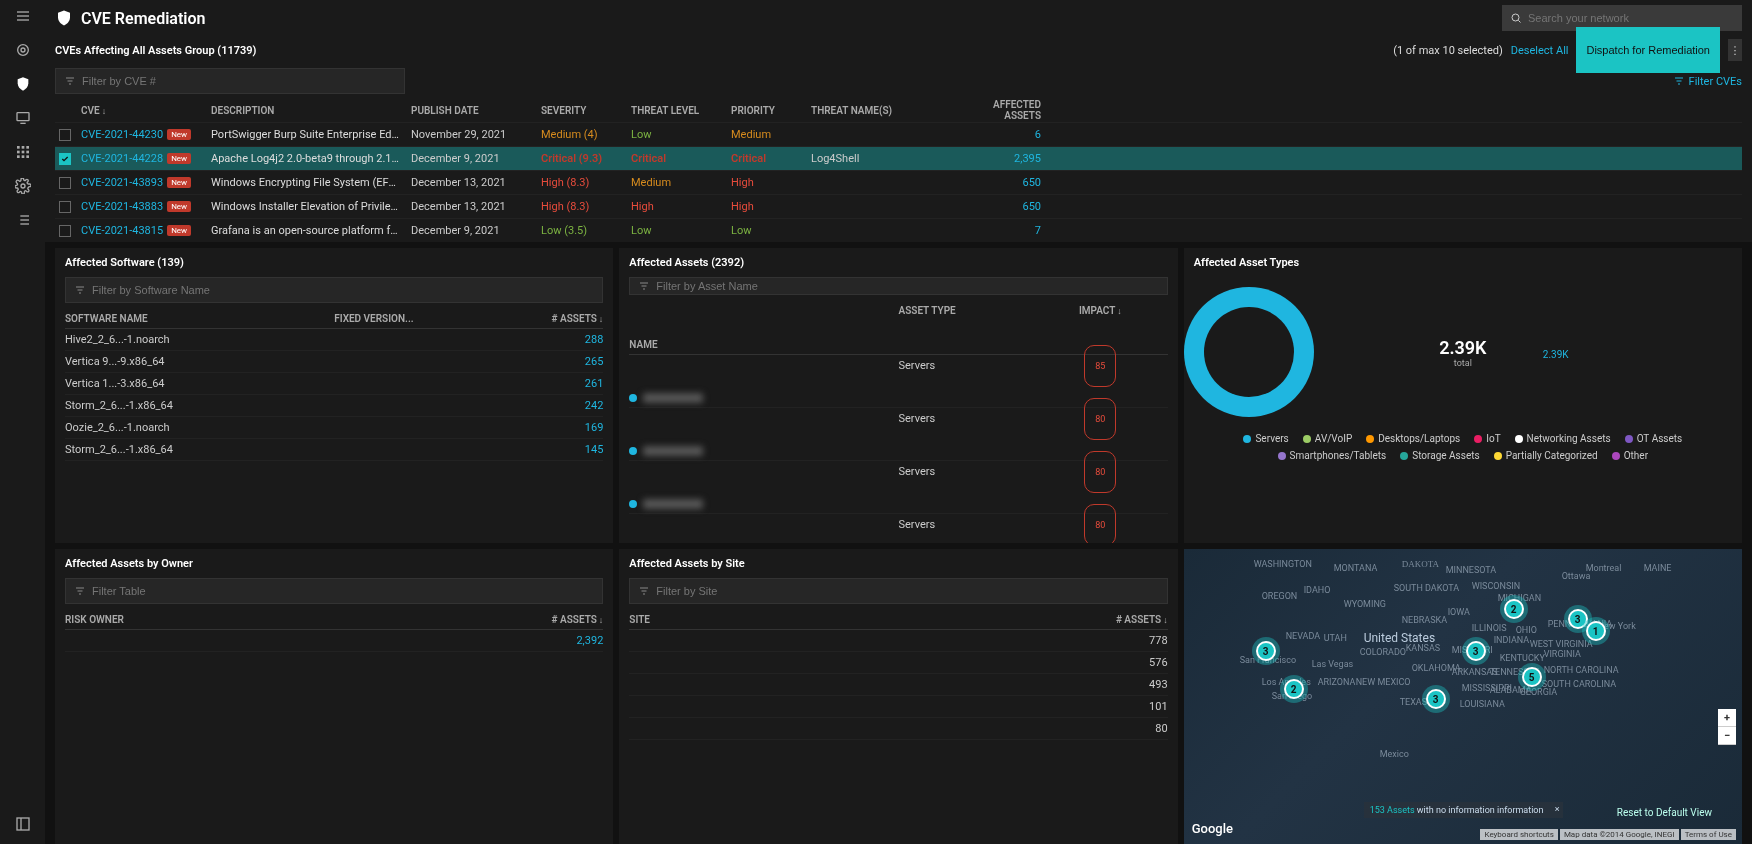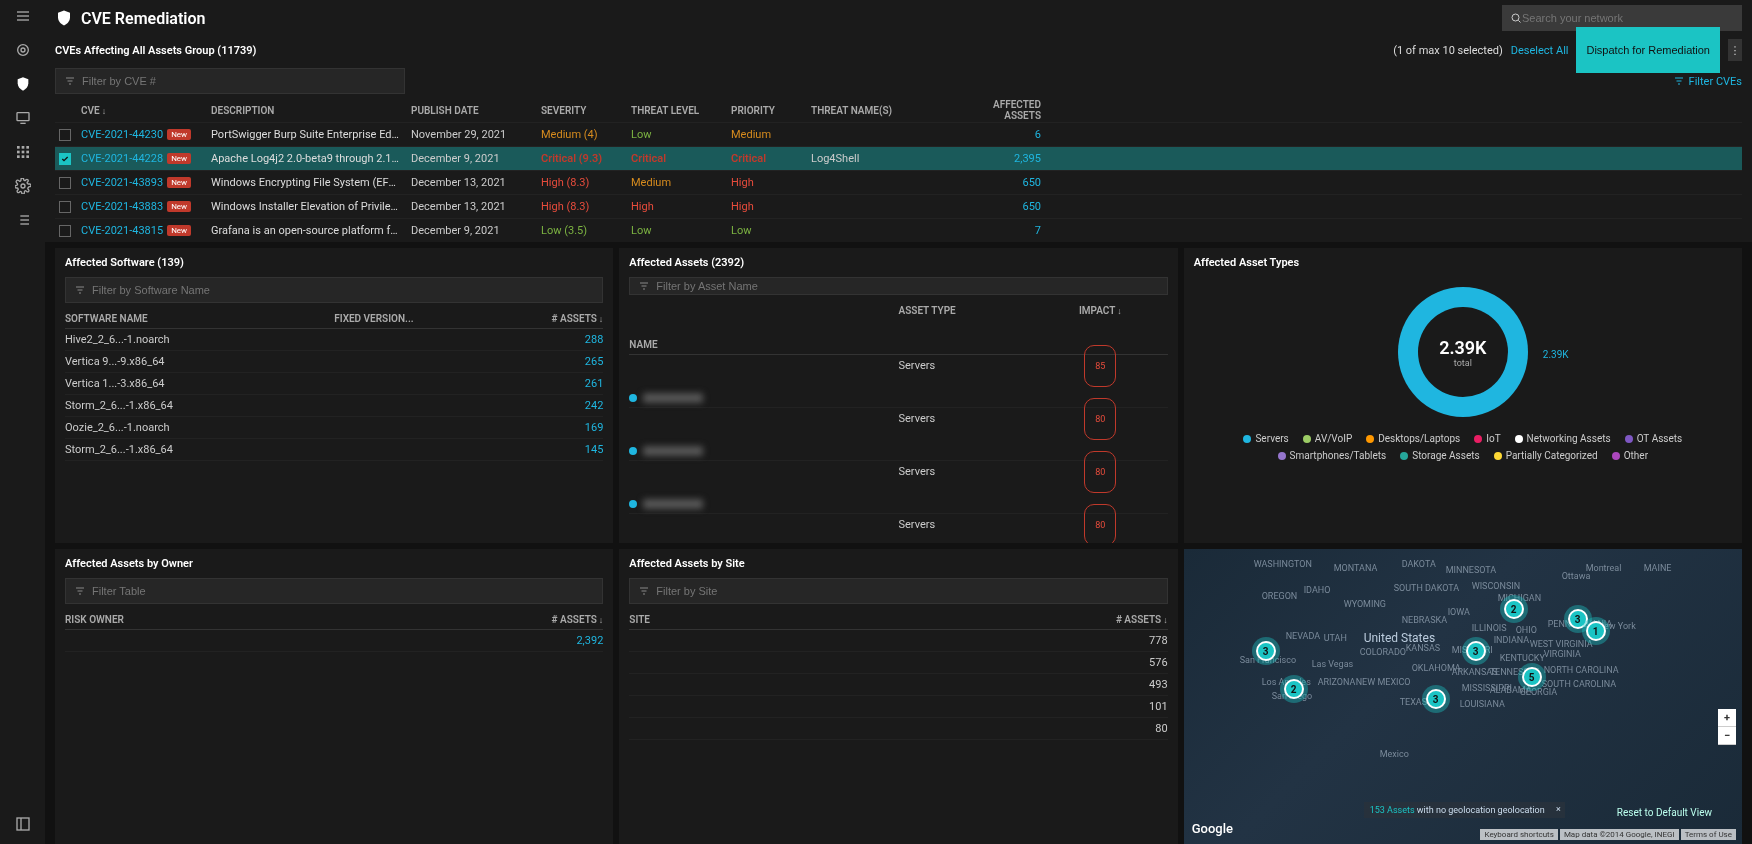--- a/index.html
+++ b/index.html
@@ -19,21 +19,21 @@
 .left-rail .rail-icon { width:20px; height:20px; color:#aaa; cursor:pointer; display:flex; align-items:center; justify-content:center; }
 .left-rail .rail-icon.bottom { margin-top:auto; margin-bottom:10px;}
 .main { flex:1; display:flex; flex-direction:column; background:#1a1a1a; }
 .topbar {
   height:36px; display:flex; align-items:center; padding:0 10px; background:#1a1a1a;
 }
 .logo { width:18px; height:18px; margin-right:8px; }
 .title { font-weight:600; color:#fff; font-size:16px; }
 .search-box { margin-left:auto; width:240px; height:26px; background:#3a3a3a; display:flex; align-items:center; padding:0 8px; }
 .search-box svg { flex:none; }
-.search-box input { background:none; border:none; color:#ccc; font-size:11px; width:100%; outline:none;}
+.search-box input { background:none; border:none; color:#ccc; font-size:11px; margin-left:6px; width:100%; outline:none;}
 .action-row { height:28px; display:flex; align-items:center; padding:0 10px; background:#1a1a1a; }
 .action-row .group-title { font-weight:600; color:#fff; font-size:11px;}
 .action-right { margin-left:auto; display:flex; align-items:center; gap:8px;}
 .sel-text { color:#ddd; }
 .link { color:#1fb6e0; cursor:pointer;}
 .btn-primary { background:#1bc4c4; color:#111; padding:17px 10px; border:none; cursor:pointer; font-size:11px; }
 .more { width:14px; height:22px; display:flex; align-items:center; justify-content:center; cursor:pointer; color:#ccc; background:#333;}
 .filter-row { height:34px; display:flex; align-items:center; padding:0 10px; gap:10px;}
 .filter-input { width:350px; height:26px; background:#262626; border:1px solid #333; display:flex; align-items:center; padding:0 8px; color:#888;}
 .filter-input svg{flex:none;margin-right:6px;}
@@ -61,21 +61,21 @@
 .tbl { padding:0 10px; overflow:hidden;}
 .tbl-head { display:flex; color:#aaa; font-weight:600; font-size:10px; text-transform:uppercase; padding:4px 0; border-bottom:1px solid #333;}
 .tbl-row { display:flex; padding:4px 0; border-bottom:1px solid #222;}
 .sw-col-name{flex:2;} .sw-col-ver{flex:1;} .sw-col-ass{flex:1;text-align:right;}
 .as-col-name{flex:2;display:flex;align-items:center;gap:6px;margin-top:34px;} .as-col-type{flex:1;} .as-col-imp{flex:1;text-align:center;}
 .own-col-r{flex:2;} .own-col-n{flex:1;text-align:right;}
 .site-col-s{flex:2;} .site-col-n{flex:1;text-align:right;}
 .blur { background:#555; height:10px; width:60px; border-radius:2px; filter:blur(3px);}
 .dotmark{width:8px;height:8px;border-radius:50%;background:#1fb6e0;flex:none;}
 .pill { border:1px solid #c0392b; color:#e74c3c; padding:15px 10px; border-radius:10px; font-size:9px;}
-.donut-wrap{display:flex;align-items:center;justify-content:center;position:relative;height:150px;}
+.donut-wrap{display:flex;align-items:center;justify-content:flex-start;position:relative;height:150px;}
 .donut{width:130px;height:130px;border-radius:50%;background:conic-gradient(#1fb6e0 0 360deg);position:relative;}
 .donut::after{content:'';position:absolute;inset:20px;background:#1a1a1a;border-radius:50%;}
 .donut-center{position:absolute;top:50%;left:50%;transform:translate(-50%,-50%);text-align:center;color:#fff;}
 .donut-center .big{font-size:18px;font-weight:600;}
 .donut-center .sm{font-size:9px;color:#aaa;}
 .donut-label{position:absolute;left:calc(50% + 80px);top:48%;color:#1fb6e0;font-size:10px;}
 .legend{display:flex;flex-wrap:wrap;gap:6px 14px;padding:6px 20px;font-size:10px;justify-content:center;}
 .leg-item{display:flex;align-items:center;gap:4px;color:#ccc;}
 .leg-dot{width:8px;height:8px;border-radius:50%;}
 .map-panel{position:relative;background:#1a2a38;overflow:hidden;}
@@ -496,21 +496,21 @@
               </div>
             </div>
         </div>
       </div>
 
       <div class="panel map-panel">
         <div class="map-bg"></div>
         <div id="map-labels">
             <span class="map-label" style="left: 70px; top: 10px;">WASHINGTON</span>
             <span class="map-label" style="left: 150px; top: 14px;">MONTANA</span>
-            <span class="map-label" style="left: 218px; top: 10px;">DAKOTA</span>
+            <span class="map-label" style="left: 218px; top: 10px; font-family: Liberation Serif, serif;">DAKOTA</span>
             <span class="map-label" style="left: 262px; top: 16px;">MINNESOTA</span>
             <span class="map-label" style="left: 288px; top: 32px;">WISCONSIN</span>
             <span class="map-label" style="left: 314px; top: 44px;">MICHIGAN</span>
             <span class="map-label" style="left: 378px; top: 22px;">Ottawa</span>
             <span class="map-label" style="left: 402px; top: 14px;">Montreal</span>
             <span class="map-label" style="left: 460px; top: 14px;">MAINE</span>
             <span class="map-label" style="left: 78px; top: 42px;">OREGON</span>
             <span class="map-label" style="left: 120px; top: 36px;">IDAHO</span>
             <span class="map-label" style="left: 160px; top: 50px;">WYOMING</span>
             <span class="map-label" style="left: 210px; top: 34px;">SOUTH DAKOTA</span>
@@ -557,21 +557,21 @@
             <span class="marker" style="left: 338px; top: 118px;">5</span>
             <span class="marker" style="left: 384px; top: 60px;">3</span>
             <span class="marker" style="left: 402px; top: 72px;">1</span>
           </div>
         <div class="map-btns">
           <div class="map-btn">+</div>
           <div class="map-btn">−</div>
         </div>
         <div class="map-reset">Reset to Default View</div>
         <div class="map-notice">
-          <span class="hl">153 Assets</span><span> with no geolocation geolocation</span>
+          <span class="hl">153 Assets</span><span> with no information information</span>
           <span class="x">×</span>
         </div>
         <div class="map-logo">Google</div>
         <div class="map-attrib" id="map-attrib">
             <span>Keyboard shortcuts</span>
             <span>Map data ©2014 Google, INEGI</span>
             <span>Terms of Use</span>
           </div>
       </div>
     </div>

